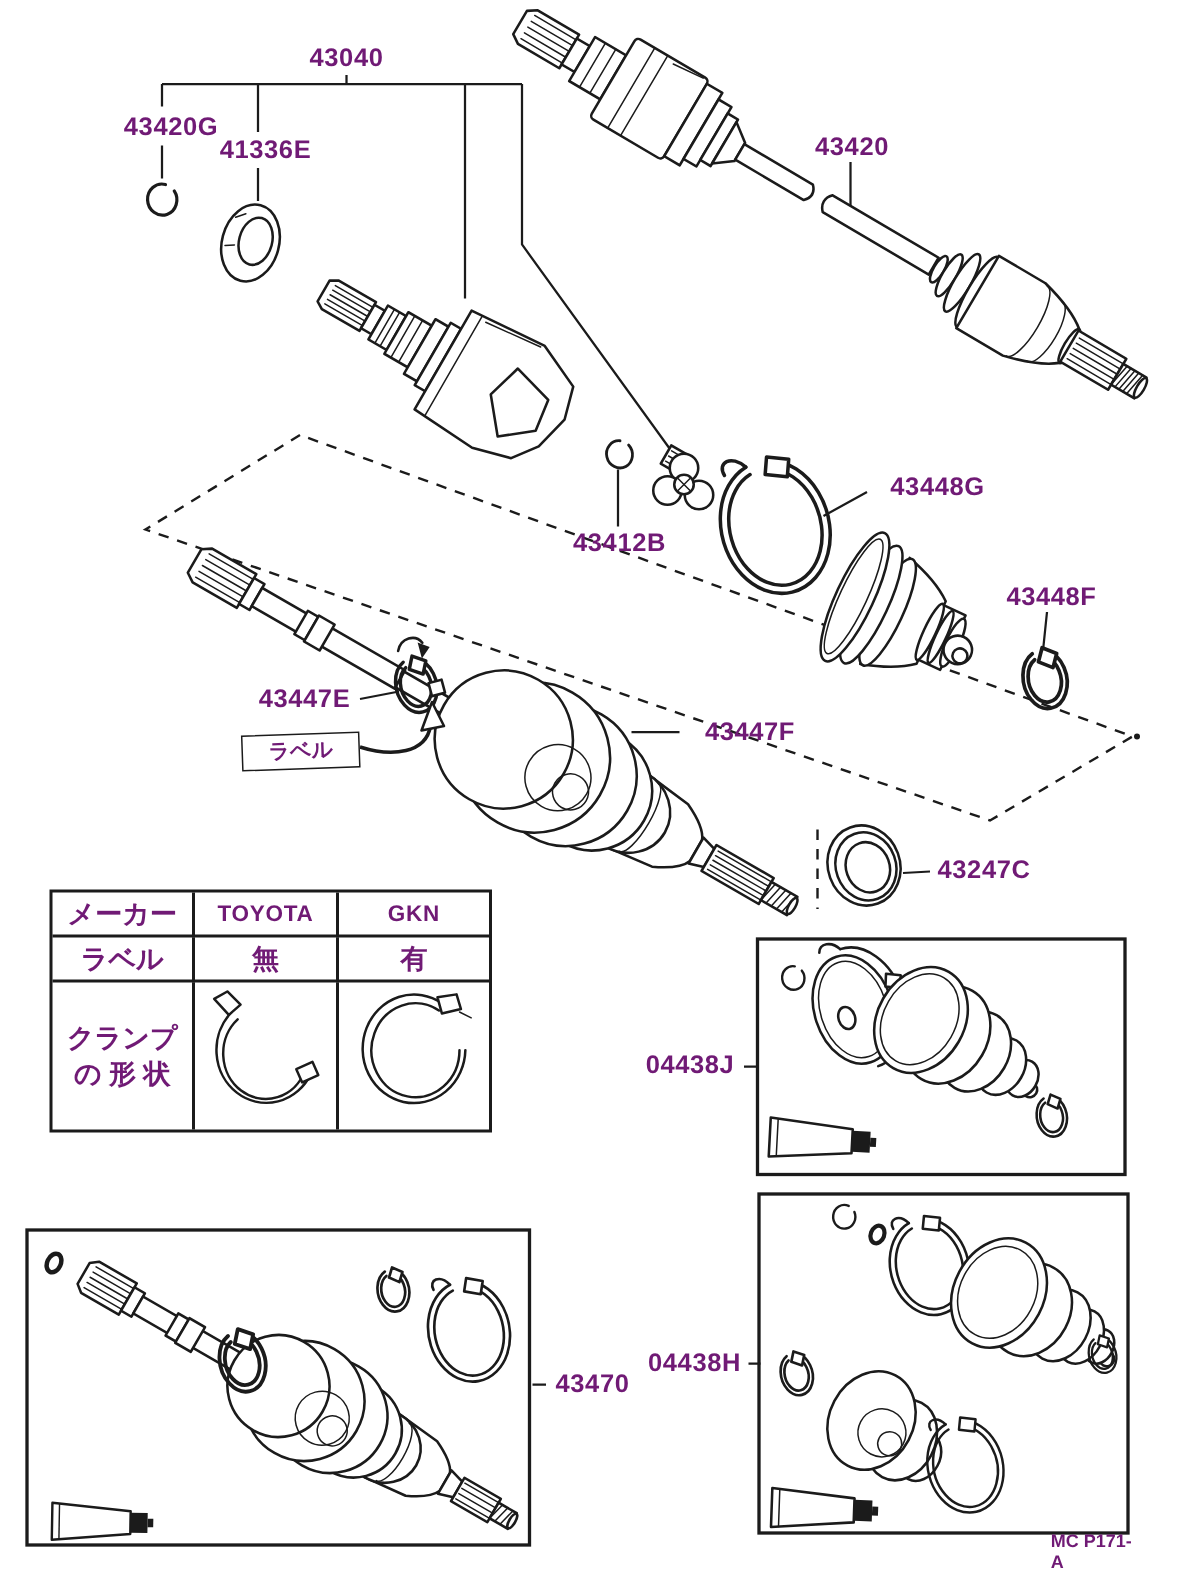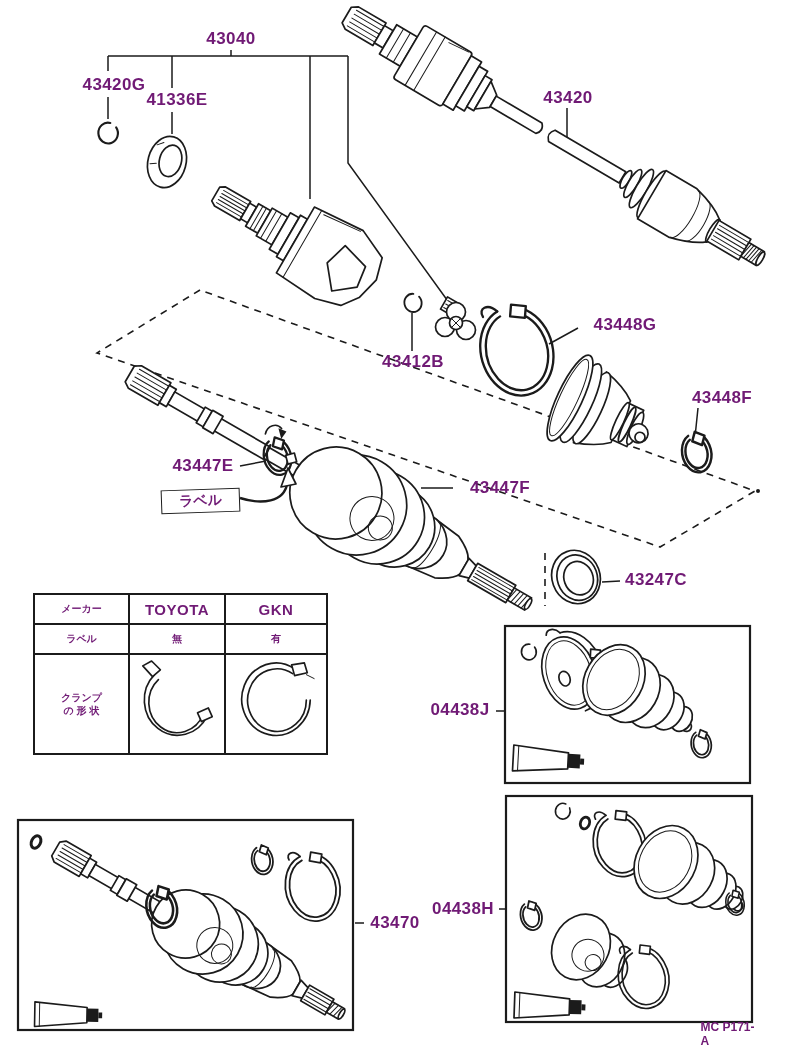--- a/index.html
+++ b/index.html
@@ -16,21 +16,21 @@
   .box{fill:none;stroke:#1b1b1b;stroke-width:2.2;}
   .plabel{position:absolute;transform:translate(-50%,-50%);font-size:17px;font-weight:700;
           letter-spacing:.4px;white-space:nowrap;}
   .doccode{position:absolute;transform:translate(-50%,-50%);font-size:12px;font-weight:700;}
   .tagbox{position:absolute;left:161px;top:489px;width:77px;height:22px;border:1.8px solid #1b1b1b;
           transform:rotate(-2deg);display:flex;align-items:center;justify-content:center;
           font-size:14px;font-weight:700;background:#fff;}
   .ctable{position:absolute;left:33px;top:593px;width:291px;height:158px;border:2.2px solid #1b1b1b;
           display:grid;grid-template-columns:95px 96px 1fr;grid-template-rows:30px 30px 1fr;background:#fff;}
   .ctable .cell{border-right:2px solid #1b1b1b;border-bottom:2px solid #1b1b1b;
-          display:flex;align-items:center;justify-content:center;font-weight:700;font-size:10px;}
+          display:flex;align-items:center;justify-content:center;font-weight:700;font-size:18px;}
   .ctable .cell.last{border-right:none;}
   .ctable .cell.bot{border-bottom:none;}
   .ctable .latin{font-size:15px;letter-spacing:.5px;}
   .ctable .stack{flex-direction:column;line-height:1.35;}
 </style>
 </head>
 <body>
 
 <div class="sheet">
 
@@ -305,21 +305,21 @@
       <use href="#tube" transform="translate(515,989) rotate(2)"></use>
     </g>
   </svg>
 
   <div class="plabel" style="left:231px;top:39px;">43040</div>
   <div class="plabel" style="left:114px;top:85px;">43420G</div>
   <div class="plabel" style="left:177px;top:100px;">41336E</div>
   <div class="plabel" style="left:568px;top:98px;text-align:center;">43420</div>
   <div class="plabel" style="left:613px;top:325px;margin-left:12px;">43448G</div>
   <div class="plabel" style="left:413px;top:362px;">43412B</div>
-  <div class="plabel" style="left:722px;top:398px;">43448F</div>
+  <div class="plabel" style="left:701px;top:398px;">43448F</div>
   <div class="plabel" style="left:203px;top:466px;">43447E</div>
   <div class="plabel" style="left:500px;top:488px;">43447F</div>
   <div class="plabel" style="left:656px;top:580px;">43247C</div>
   <div class="plabel" style="left:460px;top:710px;">04438J</div>
   <div class="plabel" style="left:463px;top:909px;">04438H</div>
   <div class="plabel" style="left:395px;top:923px;">43470</div>
 
   <div class="tagbox">
     <span>ラベル</span>
   </div>

